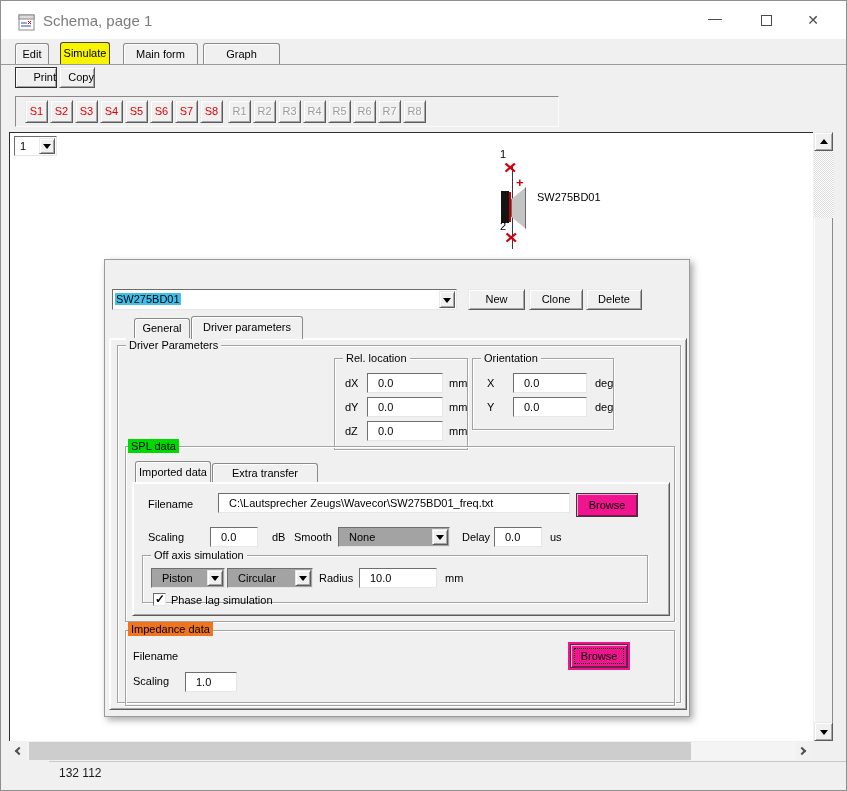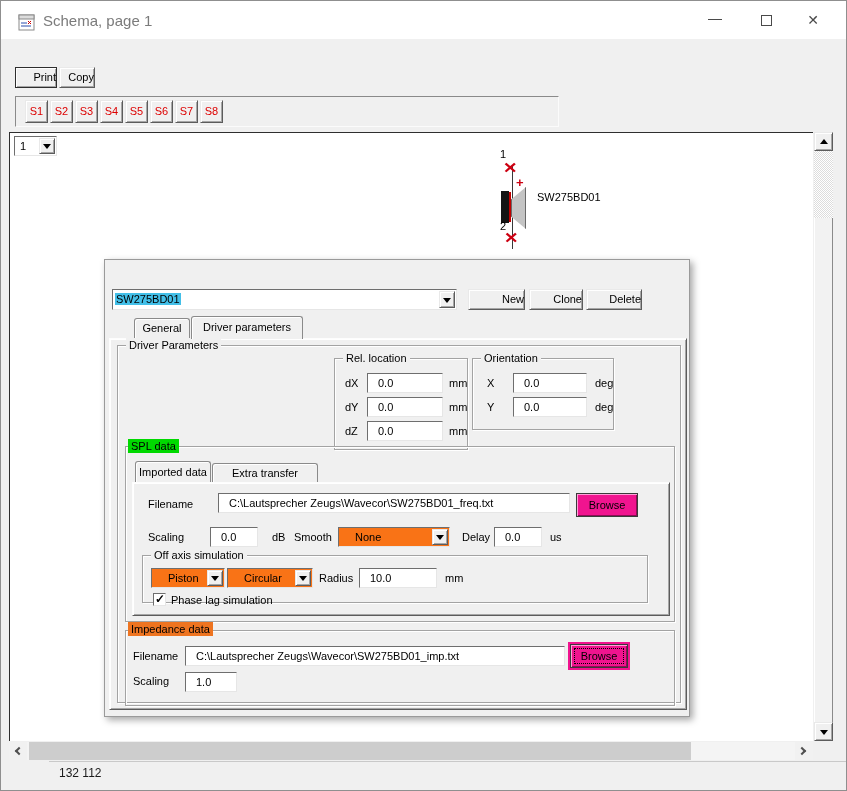--- a/index.html
+++ b/index.html
@@ -82,21 +82,21 @@
   
   .dialog{position:absolute; left:103px; top:258px; width:586px; height:458px; background:#f0f0f0; border:1px solid #9a9a9a; box-shadow:3px 3px 7px rgba(0,0,0,0.35);}
   .dlg-titlebar{position:absolute; left:0; top:0; width:584px; height:24px; background:#fff;}
   .dlg-title{position:absolute; left:9px; top:5px; font-size:12px; color:#111;}
   .dlg-close{position:absolute; left:561px; top:3px; width:19px; height:18px; background:var(--close-red,#c7504f); color:#fff; font-size:11px; font-weight:bold; text-align:center; line-height:17px;}
   .dlg-body{position:absolute; left:0; top:24px; width:584px; height:434px;}
 
   .field{background:#fff; border:1px solid; border-color:#6e6e6e #e6e6e6 #e6e6e6 #6e6e6e;}
   .driver-combo{position:absolute; left:7px; top:5px; width:345px; height:21px; padding:3px 18px 0 2px;}
   .sel-cyan{background:var(--selection-cyan,#42bfe8); padding:0 1px;}
-  .dbtn{position:absolute; top:5px; height:21px; background:#f0f0f0; border:1px solid; border-color:#e9e9e9 #5c5c5c #5c5c5c #e9e9e9; box-shadow:inset 1px 1px 0 #fff, inset -1px -1px 0 #a6a6a6; text-align:right; line-height:19px;}
+  .dbtn{position:absolute; top:5px; height:21px; background:#f0f0f0; border:1px solid; border-color:#e9e9e9 #5c5c5c #5c5c5c #e9e9e9; box-shadow:inset 1px 1px 0 #fff, inset -1px -1px 0 #a6a6a6; text-align:center; line-height:19px;}
   .dbtn.new{left:363px; width:57px;}
   .dbtn.clone{left:424px; width:54px;}
   .dbtn.delete{left:481px; width:56px;}
 
   .dtab{position:absolute; background:#f0f0f0; border:1px solid #8a8a8a; border-bottom:none; border-radius:3px 3px 0 0; box-shadow:inset 1px 1px 0 #fff; text-align:center;}
   .dtab.general{left:29px; top:34px; width:56px; height:20px; line-height:19px;}
   .dtab.params{left:86px; top:32px; width:112px; height:23px; line-height:21px; z-index:2;}
 
   .page{position:absolute; left:4px; top:54px; width:578px; height:372px; background:#f0f0f0; border:1px solid; border-color:#fdfdfd #5c5c5c #5c5c5c #fdfdfd; box-shadow:inset 1px 1px 0 #fff, inset -1px -1px 0 #a6a6a6;}
 
@@ -118,21 +118,21 @@
   .stab{position:absolute; background:#f0f0f0; border:1px solid #8a8a8a; border-bottom:none; border-radius:3px 3px 0 0; box-shadow:inset 1px 1px 0 #fff; text-align:center;}
   .stab.imported{left:9px; top:14px; width:76px; height:21px; line-height:20px; z-index:2;}
   .stab.extra{left:86px; top:16px; width:106px; height:19px; line-height:18px;}
   .spl-page{position:absolute; left:6px; top:35px; width:538px; height:134px; background:#f0f0f0; border:1px solid; border-color:#fdfdfd #5c5c5c #5c5c5c #fdfdfd; box-shadow:inset 1px 1px 0 #fff, inset -1px -1px 0 #a6a6a6;}
 
   .browse{position:absolute; background:var(--browse-magenta,#f0148f); border:1px solid #3a3a3a; box-shadow:inset 1px 1px 0 #ff9fd8, inset -1px -1px 0 #8d0d56; text-align:center; color:#000;}
   .browse.spl{left:443px; top:10px; width:62px; height:24px; line-height:22px;}
   .browse.imp{left:444px; top:13px; width:58px; height:24px; line-height:22px; outline:2px solid var(--browse-magenta,#f0148f); outline-offset:0;}
   .browse.imp .focus-dots{position:absolute; left:3px; top:3px; right:3px; bottom:3px; border:1px dotted #000;}
 
-  .fakesel{position:absolute; height:20px; background:#f97316; border:1px solid; border-color:#6e6e6e #e6e6e6 #e6e6e6 #6e6e6e; padding:3px 18px 0 16px; white-space:nowrap; overflow:hidden;}
+  .fakesel{position:absolute; height:20px; background:#a3a3a3; border:1px solid; border-color:#6e6e6e #e6e6e6 #e6e6e6 #6e6e6e; padding:3px 18px 0 10px; white-space:nowrap; overflow:hidden;}
   .cb{position:absolute; width:13px; height:13px; background:#fff; border:1px solid; border-color:#6e6e6e #e6e6e6 #e6e6e6 #6e6e6e;}
   .cb .mark{position:absolute; left:1px; top:-2px; font-size:12px; font-weight:bold; color:#000;}
 </style>
 </head>
 <body>
 
 <div class="window">
 
   <div class="titlebar">
     <svg class="app-icon" viewBox="0 0 17 17">
@@ -140,36 +140,52 @@
       <rect x="1" y="1" width="15" height="4" fill="#dcdcdc" stroke="#8a8a8a"></rect>
       <path d="M3 9 h6 M3 12 h10" stroke="#2a4fae" stroke-width="1" fill="none"></path>
       <path d="M10 7 l3 3 M13 7 l-3 3" stroke="#c00" stroke-width="1"></path>
     </svg>
     <span class="title-text">Schema, page 1</span>
     <span class="winctl min"><span>—</span></span>
     <span class="winctl max"><span class="max-box"></span></span>
     <span class="winctl close"><span>✕</span></span>
   </div>
 
+  <div class="tabstrip">
+    <div class="mtab edit">Edit</div>
+    <div class="mtab simulate">Simulate</div>
+    <div class="mtab mainform">Main form</div>
+    <div class="mtab graph">Graph</div>
+  </div>
 
   <div class="btnrow">
     <div class="pbtn print">Print</div>
     <div class="pbtn copy">Copy</div>
   </div>
 
   <div class="toolbar">
     <div class="tbgroup s">
       <div class="tbtn s">S1</div>
       <div class="tbtn s">S2</div>
       <div class="tbtn s">S3</div>
       <div class="tbtn s">S4</div>
       <div class="tbtn s">S5</div>
       <div class="tbtn s">S6</div>
       <div class="tbtn s">S7</div>
       <div class="tbtn s">S8</div>
+    </div>
+    <div class="tbgroup r">
+      <div class="tbtn r">R1</div>
+      <div class="tbtn r">R2</div>
+      <div class="tbtn r">R3</div>
+      <div class="tbtn r">R4</div>
+      <div class="tbtn r">R5</div>
+      <div class="tbtn r">R6</div>
+      <div class="tbtn r">R7</div>
+      <div class="tbtn r">R8</div>
     </div>
   </div>
 
   <div class="canvas">
     <div class="page-combo">
       <span>1</span>
       <span class="combo-btn">
           <span class="tri-down"></span>
         </span>
     </div>
@@ -298,21 +314,20 @@
                     <span class="mark">✓</span>
                   </span>
                 <span class="lbl" style="left:28px; top:38px;">Phase lag simulation</span>
               </div>
             </div>
           </div>
 
           <div class="group g-imp">
             <span class="legend orange">Impedance data</span>
             <span class="lbl" style="left:7px; top:19px;">Filename</span>
-            <input class="win" style="left: 59px; top: 15px; width: 380px;" value="C:\Lautsprecher Zeugs\Wavecor\SW275BD01_imp.txt">
             <div class="browse imp">
               <span>Browse</span>
               <span class="focus-dots"></span>
             </div>
             <span class="lbl" style="left:7px; top:44px;">Scaling</span>
             <input class="win" style="left: 59px; top: 41px; width: 52px;" value="1.0">
           </div>
 
         </div>
       </div>

